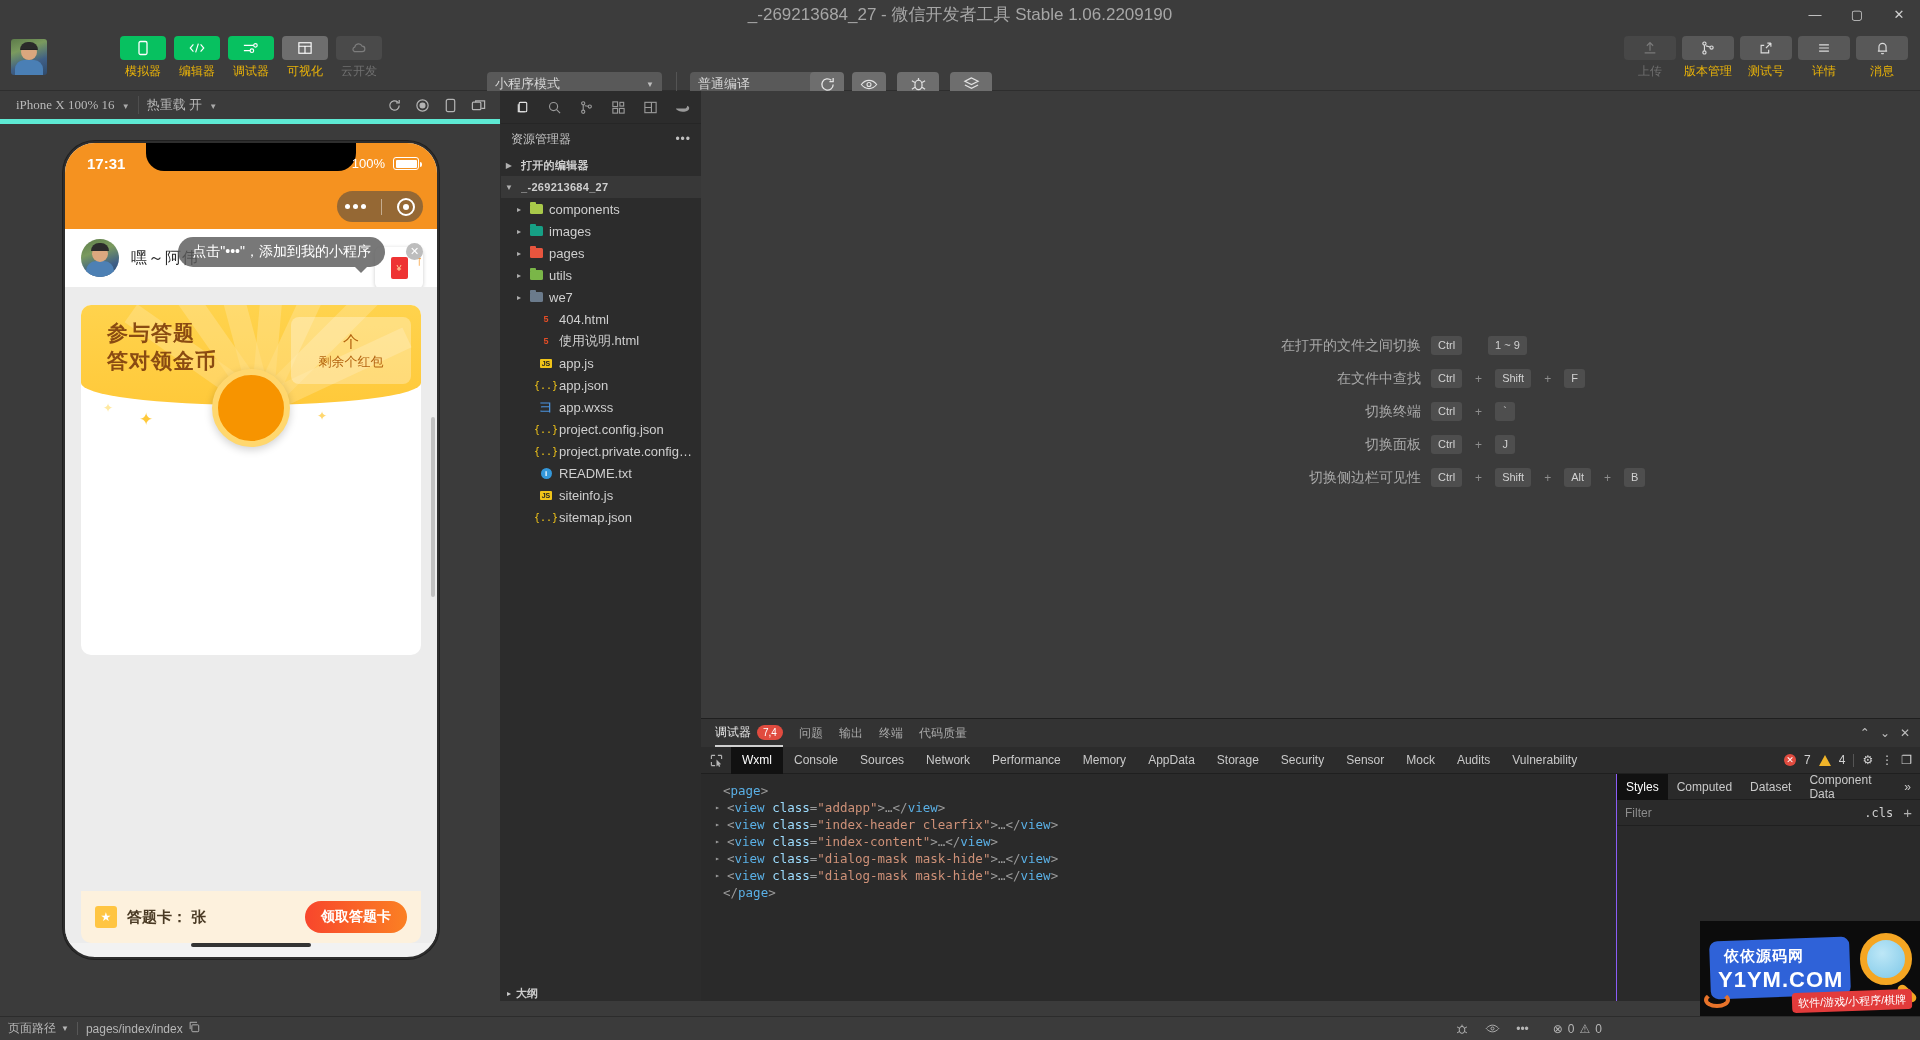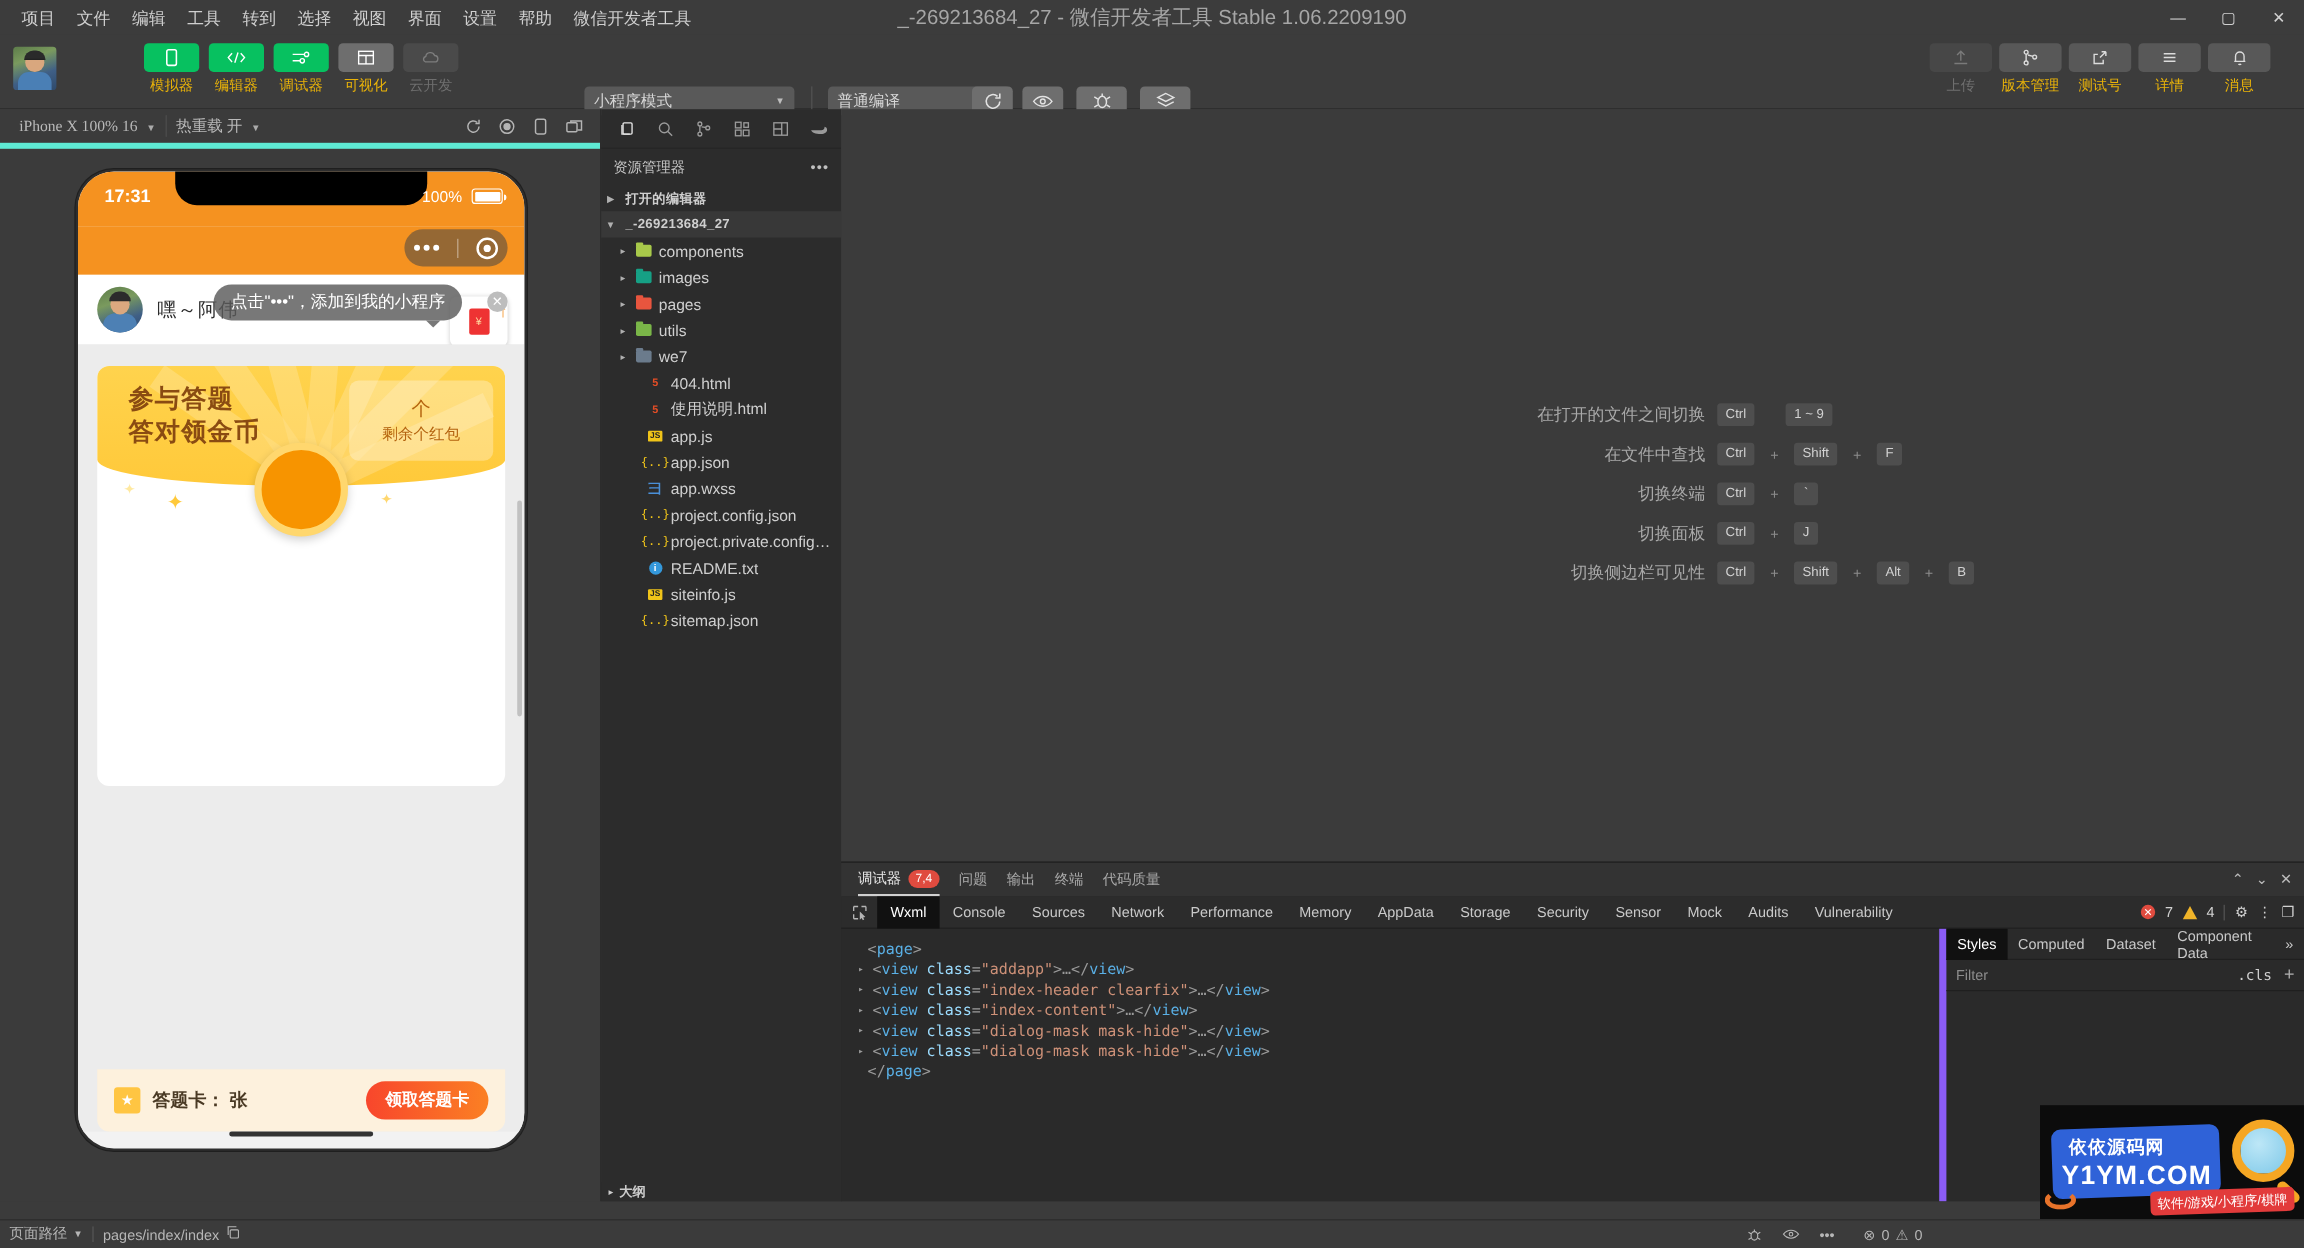--- a/index.html
+++ b/index.html
@@ -81,21 +81,21 @@
   }
   .tb-select .caret { margin-left: auto; font-size: 8px; color: #bdbdbd; }
   .tb-divider { position: absolute; width: 1px; background: #545454; }
 
   .tb-iconbtn {
     width: 34px; height: 24px; border-radius: 4px; background: #6e6e6e;
     display: flex; align-items: center; justify-content: center; color: #e2e2e2;
   }
   .tb-sub { font-size: 12px; color: #cfcfcf; text-align: center; white-space: nowrap; }
 
-  .tb-right { position: absolute; right: 28px; top: 7px; display: flex; gap: 6px; }
+  .tb-right { position: absolute; right: 12px; top: 7px; display: flex; gap: 6px; }
   .tb-rb { width: 52px; display: flex; flex-direction: column; align-items: center; gap: 3px; }
   .tb-rb-icon {
     width: 52px; height: 24px; border-radius: 4px; background: #585858;
     display: flex; align-items: center; justify-content: center; color: #dcdcdc;
   }
   .tb-rb-icon.disabled { background: #474747; color: #7a7a7a; }
 
   
   .sim-panel {
     position: absolute; left: 0; top: 91px; width: 501px; height: 910px;
@@ -356,21 +356,21 @@
   }
   .cl { display: flex; align-items: center; }
   .cl .arw { width: 12px; font-size: 8px; color: #9a9a9a; }
   .tag { color: #5ab0e6; }
   .attr { color: #9cdcfe; }
   .val { color: #ce9178; }
   .pun { color: #9a9a9a; }
 
   .styles-pane {
     position: absolute; right: 0; top: 55px; width: 304px; bottom: 0;
-    background: #2a2a2a; border-left: 6px solid #8b5cf6;
+    background: #2a2a2a; border-left: 1px solid #8b5cf6;
   }
   .st-tabs { height: 26px; display: flex; align-items: center; border-bottom: 1px solid #1f1f1f; }
   .st-tab { font-size: 12px; color: #c9c9c9; padding: 0 9px; height: 26px; display: flex; align-items: center; }
   .st-tab.active { background: #111; color: #fff; }
   .st-filter { height: 26px; display: flex; align-items: center; padding: 0 8px; border-bottom: 1px solid #1f1f1f; }
   .st-filter .ph { font-size: 12px; color: #8d8d8d; flex: 1; }
   .st-filter .cls { font-size: 12px; color: #d0d0d0; font-family: "DejaVu Sans Mono", monospace; }
   .st-filter .plusi { font-size: 15px; color: #b0b0b0; margin-left: 10px; }
 
   
@@ -416,33 +416,20 @@
     position: absolute; left: 4px; bottom: 8px; width: 26px; height: 16px;
     border: 4px solid #e8732a; border-radius: 50%; border-top-color: transparent;
   }
 </style>
 </head>
 <body>
 
 <div id="app">
 
   <div class="titlebar">
-    <div class="menubar" id="menubar">
-        <div class="menu-item">项目</div>
-        <div class="menu-item">文件</div>
-        <div class="menu-item">编辑</div>
-        <div class="menu-item">工具</div>
-        <div class="menu-item">转到</div>
-        <div class="menu-item">选择</div>
-        <div class="menu-item">视图</div>
-        <div class="menu-item">界面</div>
-        <div class="menu-item">设置</div>
-        <div class="menu-item">帮助</div>
-        <div class="menu-item">微信开发者工具</div>
-      </div>
     <div class="title-center">_-269213684_27 - 微信开发者工具 Stable 1.06.2209190</div>
     <div class="win-buttons">
       <div class="win-btn">—</div>
       <div class="win-btn">▢</div>
       <div class="win-btn close">✕</div>
     </div>
   </div>
 
   <div class="toolbar">
     <div class="avatar">

